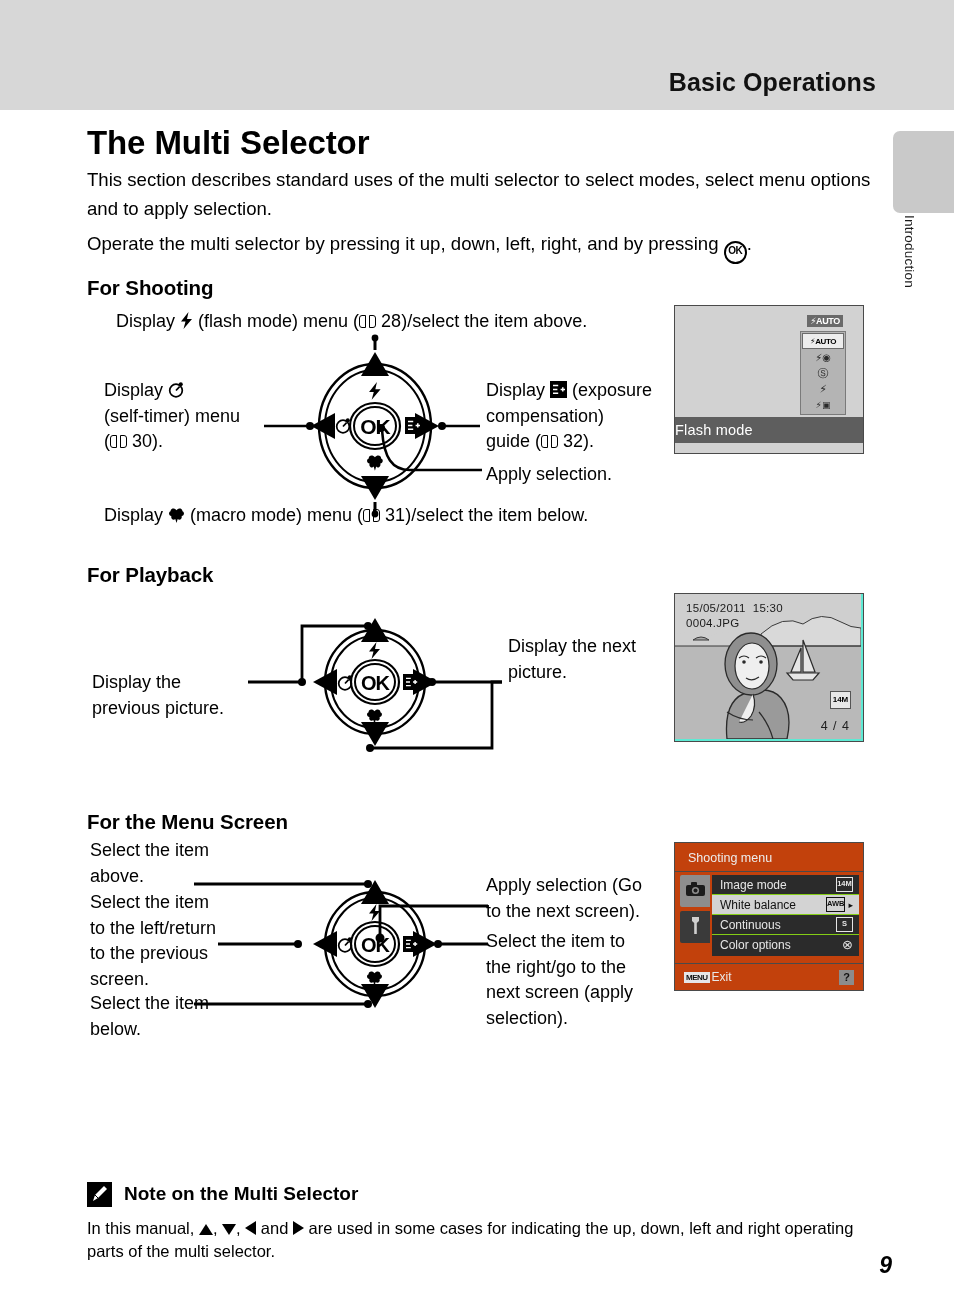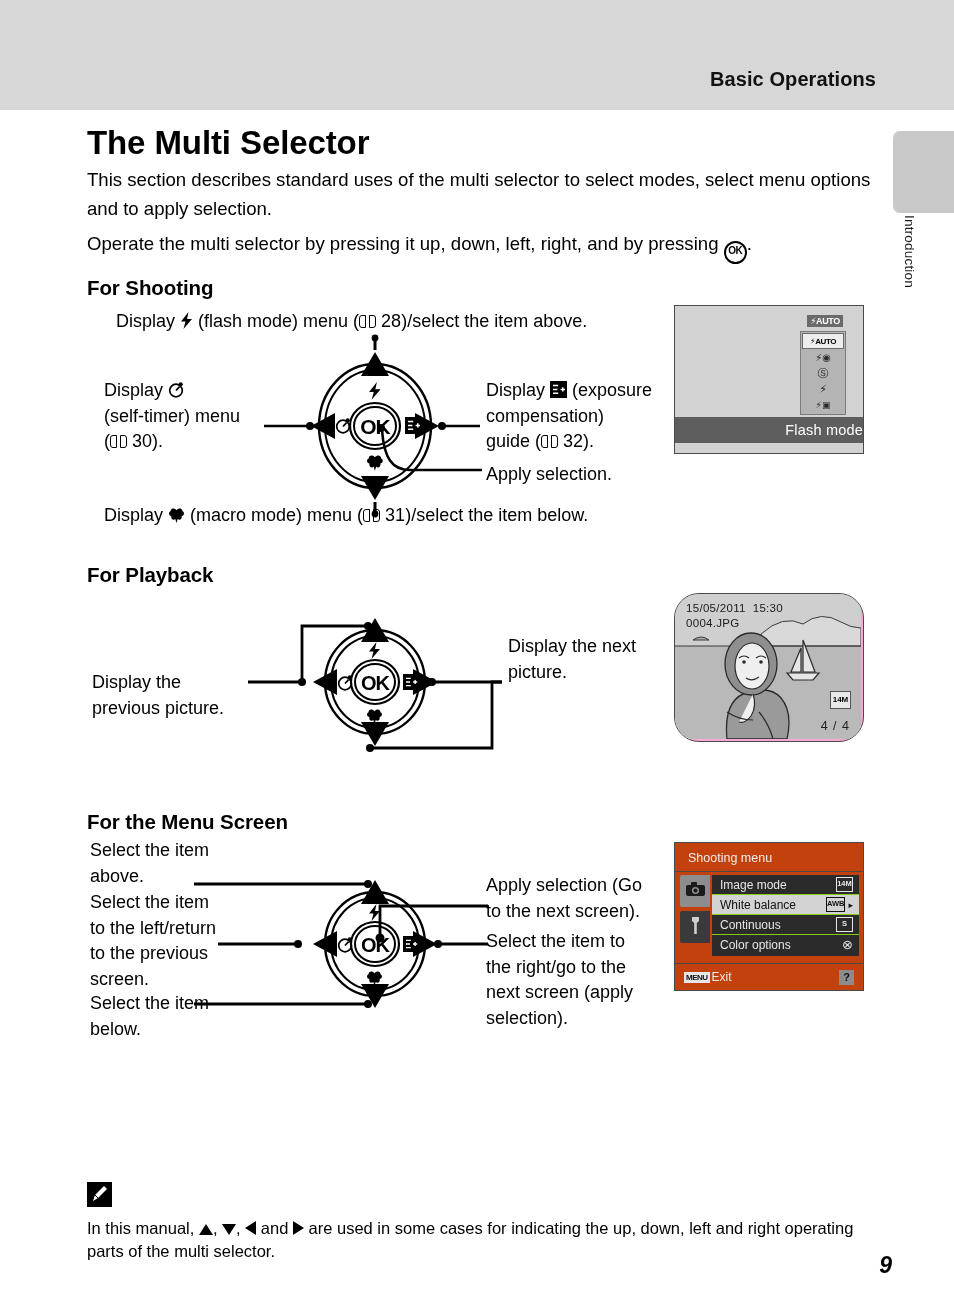--- a/index.html
+++ b/index.html
@@ -8,21 +8,21 @@
     font-family:"Liberation Sans","DejaVu Sans",sans-serif;
     color:#000;position:relative;overflow:hidden;
   }
   .page{position:absolute;inset:0;}
 
   
   .header-band{
     position:absolute;left:0;top:0;width:954px;height:110px;background:#d7d7d7;
   }
   .header-title{
-    position:absolute;right:78px;top:68px;font-size:20px;font-weight:bold;
+    position:absolute;right:78px;top:68px;font-size:25px;font-weight:bold;
     letter-spacing:.1px;color:#111;
   }
 
   
   .side-tab{
     position:absolute;left:893px;top:131px;width:61px;height:82px;
     background:#c9c9c9;border-radius:7px 0 0 7px;
   }
   .side-tab-label{
     position:absolute;left:893px;top:215px;width:24px;height:130px;
@@ -77,32 +77,32 @@
   .dial{position:absolute;}
   .dial svg{display:block;overflow:visible;}
 
   
   .lcd{position:absolute;border:1.6px solid #4a4a4a;box-sizing:border-box;}
 
   
   .lcd-flash{background:#d2d2d2;}
   .lcd-flash .fm-bar{
     position:absolute;left:0;right:0;bottom:10px;height:26px;background:#5e5e5e;
-    color:#fff;font-size:14.5px;text-align:right;line-height:26px;letter-spacing:.2px;
+    color:#fff;font-size:14.5px;text-align:left;line-height:26px;letter-spacing:.2px;
   }
   .fm-list{
     position:absolute;right:17px;top:25px;width:42px;background:#b4b4b4;
     border:1.5px solid #7a7a7a;padding:1px;
   }
   .fm-item{height:16px;display:flex;align-items:center;justify-content:center;}
   .fm-item.sel{background:#ededed;border:1px solid #6b6b6b;height:14px;}
   .fm-cur{position:absolute;right:17px;top:4px;width:42px;text-align:center;}
 
   
-  .lcd-play{background:#f9a8d4;overflow:hidden;border-radius:25px;}
+  .lcd-play{background:#5eead4;overflow:hidden;}
   .pb-meta{position:absolute;left:11px;top:7px;font-size:11.5px;line-height:15px;
     font-family:"Liberation Sans",sans-serif;letter-spacing:.3px;color:#1b1b1b;}
   .pb-count{position:absolute;right:13px;bottom:8px;font-size:12.5px;color:#1f1f1f;letter-spacing:1px;}
   .pb-size{position:absolute;right:12px;bottom:32px;width:19px;height:16px;background:#e8e8e8;
     border:1px solid #555;font-size:8px;text-align:center;line-height:15px;font-weight:bold;}
 
   
   .lcd-menu{background:#c2410c;color:#e9e9e9;}
   .sm-title{position:absolute;left:13px;top:8px;font-size:12.5px;color:#ededed;}
   .sm-titlerule{position:absolute;left:0;right:0;top:28px;height:1px;background:#4a4a4a;}
@@ -490,19 +490,20 @@
     </div>
   </div>
 
   <div class="note-icon">
     <svg width="25" height="25" viewBox="0 0 25 25">
         <rect width="25" height="25" fill="#000"></rect>
         <path d="M6 19 L8 13 L17 4 L20 7 L11 16 Z" fill="#fff"></path>
         <path d="M8 13 L11 16" stroke="#000" stroke-width="1"></path>
       </svg>
   </div>
+  <div class="note-title">Note on the Multi Selector</div>
   <div class="note-body">
     <span>In this manual, </span><span class="tri-up"></span><span>, </span><span class="tri-dn"></span><span>, </span><span class="tri-lf"></span><span> and </span><span class="tri-rt"></span><span> are used in some cases for indicating the up, down, left and right operating parts of the multi selector.</span>
   </div>
 
   <div class="page-num">9</div>
 
 </div>
 
 </body></html>

